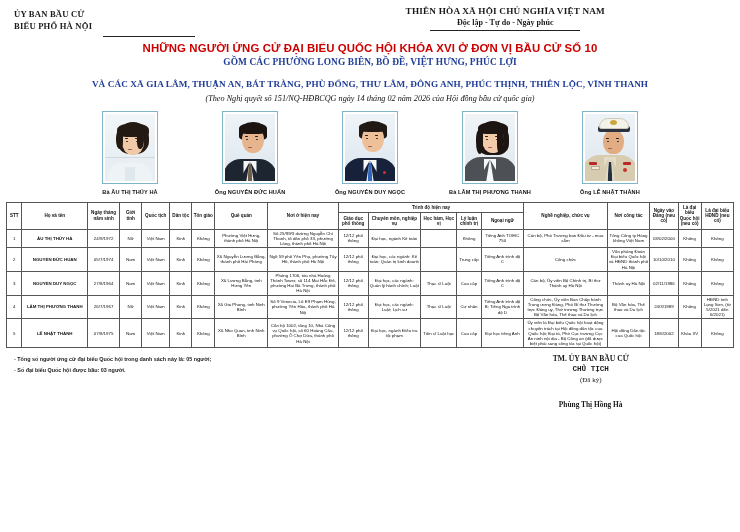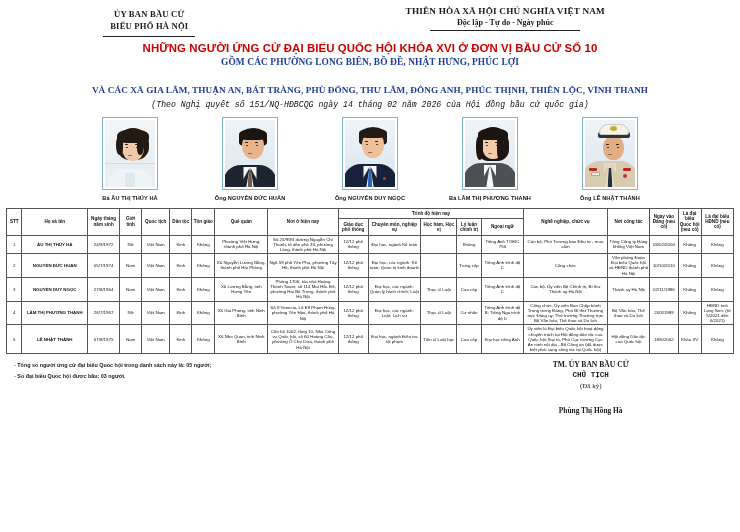--- a/index.html
+++ b/index.html
@@ -8,21 +8,21 @@
     width:740px; height:532px;
     background:#ffffff;
     font-family:"Liberation Sans", sans-serif;
     color:#1a1a1a;
     overflow:hidden;
   }
   .page { position:relative; width:740px; height:532px; padding:0; }
 
   
   .doc-header { display:flex; padding:6px 14px 0 14px; }
-  .hdr-left { width:38%; text-align:center; padding-top:2px; }
+  .hdr-left { width:38%; text-align:left; padding-top:2px; }
   .hdr-right { width:62%; text-align:center; }
   .hdr-org {
     font-family:"Liberation Serif", serif;
     font-weight:bold; font-size:8.6px; line-height:1.45;
     letter-spacing:.2px;
   }
   .hdr-nation {
     font-family:"Liberation Serif", serif;
     font-weight:bold; font-size:9.2px; letter-spacing:.2px;
   }
@@ -41,23 +41,23 @@
     font-weight:bold; font-size:14px; letter-spacing:.3px;
   }
   .t-sub {
     color:#cc0000; font-family:Liberation Sans, sans-serif;
     font-weight:bold; font-size:11.4px; margin-top:2px; letter-spacing:.1px;
   }
   .t-area1, .t-area2 {
     color:#1f3d99; font-family:"Liberation Serif", serif;
     font-weight:bold; font-size:9.4px; margin-top:3px; letter-spacing:.1px;
   }
-  .t-area2 { font-size:9.2px; margin-top:18px; }
+  .t-area2 { font-size:9.2px; margin-top:12px; }
   .t-note {
-    font-family:Liberation Mono, monospace; font-style:italic;
+    font-family:Liberation Serif, serif; font-style:italic;
     font-size:8.2px; margin-top:5px; color:#111;
   }
 
   
   .photos { display:flex; justify-content:center; gap:28px; margin-top:8px; }
   .photo-card { width:92px; text-align:center; }
   .photo-frame {
     width:56px; height:73px; margin:0 auto;
     border:1px solid #7fb4c9; padding:2px; background:#fff;
   }
@@ -118,21 +118,21 @@
     </div>
     <div class="hdr-right">
       <div class="hdr-nation">THIÊN HÒA XÃ HỘI CHỦ NGHĨA VIỆT NAM</div>
       <div class="hdr-motto">Độc lập - Tự do - Ngày phúc</div>
       <div class="rule rule-r"></div>
     </div>
   </div>
 
   <div class="titles">
     <div class="t-sub">NHỮNG NGƯỜI ỨNG CỬ ĐẠI BIỂU QUỐC HỘI KHÓA XVI Ở ĐƠN VỊ BẦU CỬ SỐ 10</div>
-    <div class="t-area1">GỒM CÁC PHƯỜNG LONG BIÊN, BỒ ĐỀ, NHẬT HƯNG, PHÚC LỢI</div>
+    <div class="t-area1">GỒM CÁC PHƯỜNG LONG BIÊN, BỒ ĐỀ, VIỆT HƯNG, PHÚC LỢI</div>
     <div class="t-area2">VÀ CÁC XÃ GIA LÂM, THUẬN AN, BÁT TRÀNG, PHÙ ĐỔNG, THƯ LÂM, ĐÔNG ANH, PHÚC THỊNH, THIÊN LỘC, VĨNH THANH</div>
     <div class="t-note">(Theo Nghị quyết số 151/NQ-HĐBCQG ngày 14 tháng 02 năm 2026 của Hội đồng bầu cử quốc gia)</div>
   </div>
 
   <div class="photos">
 
     <div class="photo-card">
       <div class="photo-frame">
         <div class="photo-inner">
           <div class="bg" style="background:linear-gradient(#f2f6f8,#e3ebef);"></div>

